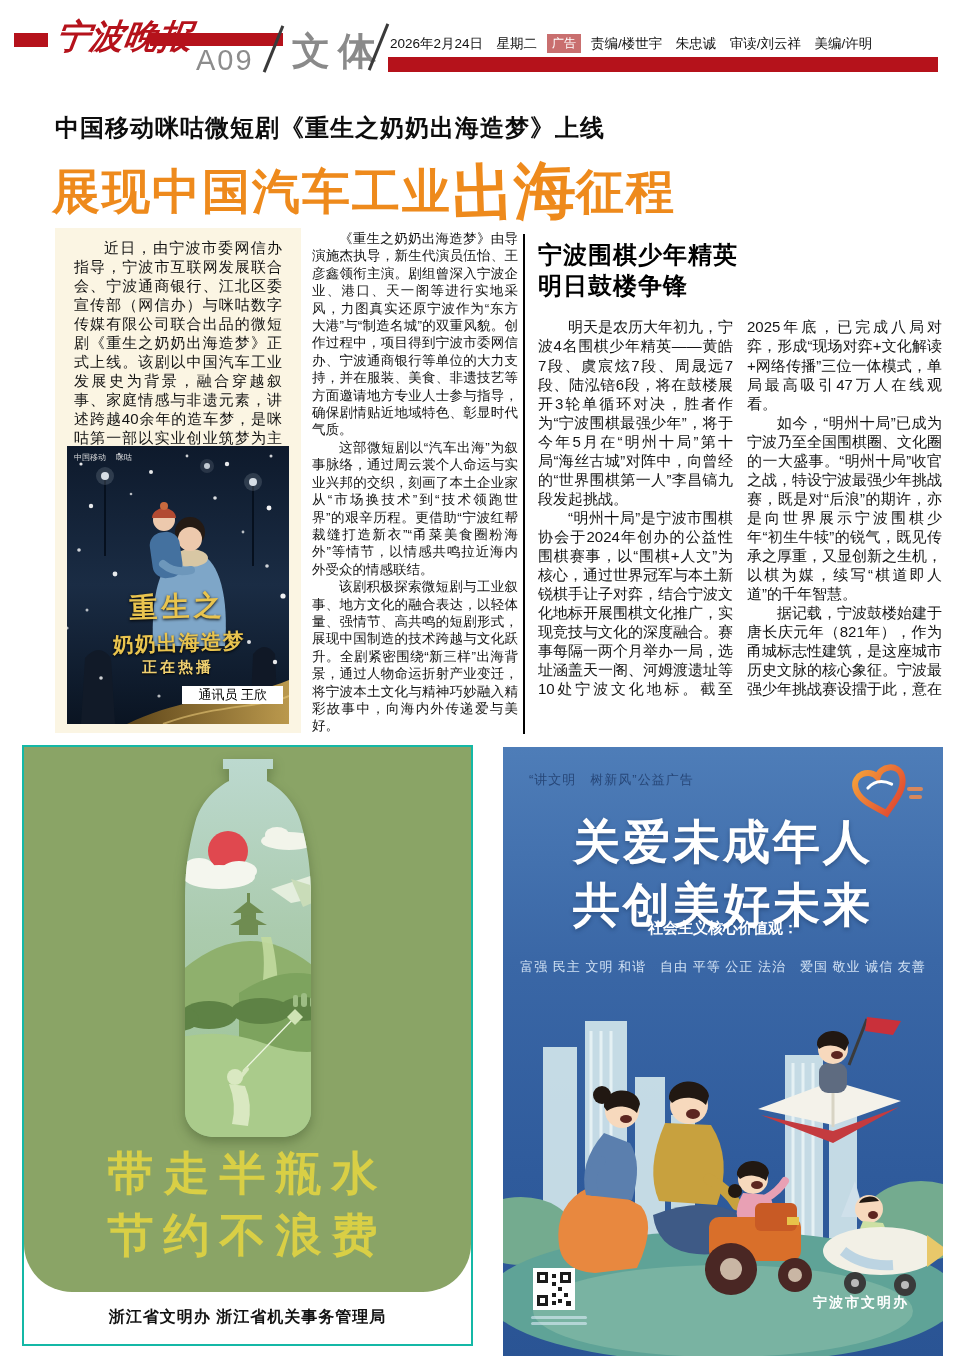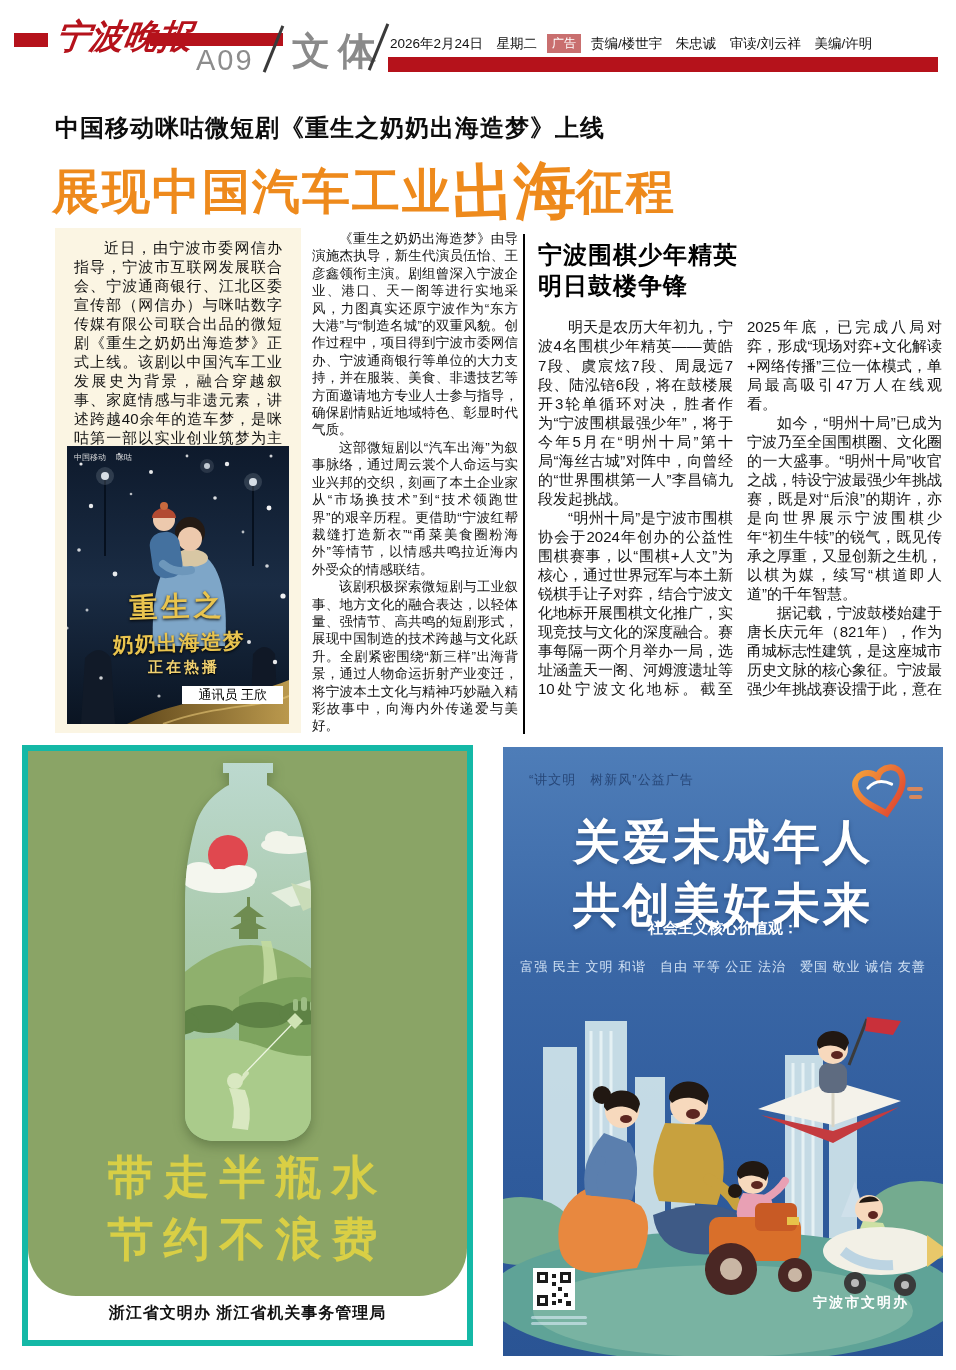--- a/index.html
+++ b/index.html
@@ -38,38 +38,38 @@
                 background:#0e1a2c;}
   .dp-svg{position:absolute;left:0;top:0;}
   .dp-logos{position:absolute;left:7px;top:6px;display:flex;gap:10px;color:#e8e8e8;
             font-size:8px;opacity:.9;}
   .dp-title{position:absolute;left:0;top:142px;width:100%;text-align:center;
             font-family:"DejaVu Serif",serif;font-weight:700;color:#e9c44f;
             text-shadow:0 1px 3px #000;transform:rotate(-2deg);}
   .dp-t1{display:block;font-size:28px;letter-spacing:4px;}
   .dp-t2{display:block;font-size:21px;margin-top:3px;letter-spacing:1px;}
   .dp-badge{position:absolute;left:0;top:212px;width:100%;text-align:center;color:#f0d070;
-            font-size:15px;font-weight:700;letter-spacing:3px;text-shadow:0 1px 2px #000;margin-left:6px;}
+            font-size:15px;font-weight:700;letter-spacing:3px;text-shadow:0 1px 2px #000;}
   .dp-caption{position:absolute;right:6px;bottom:20px;background:#fff;color:#000;
               font-size:13px;padding:0 16px;line-height:18px;}
   .col2{position:absolute;left:312px;top:230px;width:206px;height:502px;overflow:hidden;
         font-size:13.5px;line-height:1.29;text-align:justify;}
   .col2 p{margin:0;text-indent:2em;}
   .vline{position:absolute;left:523px;top:234px;width:2px;height:500px;background:#000;}
 
   
   .a2{position:absolute;left:538px;top:240px;width:404px;}
   .a2-title{font-size:24px;font-weight:800;line-height:1.28;color:#000;letter-spacing:1px;}
   .a2-cols{margin-top:16px;height:388px;overflow:hidden;column-count:2;column-gap:14px;
            font-size:15px;line-height:1.27;text-align:justify;}
   .a2-cols p{margin:0;text-indent:2em;}
 
   
   .ad-water{position:absolute;left:22px;top:745px;width:451px;height:601px;background:#fff;
-            border:6px solid #14b8a6;box-sizing:border-box;padding-left:41px;}
+            border:2px solid #14b8a6;box-sizing:border-box;padding-left:41px;}
   .aw-green{position:absolute;left:0;top:0;width:100%;height:545px;background:#8aa466;
             border-radius:0 0 48px 48px;overflow:hidden;}
   .aw-bottle{position:absolute;left:50%;top:12px;transform:translateX(-50%);
              filter:drop-shadow(0 5px 6px rgba(40,60,25,.35));}
   .aw-title{position:absolute;left:0;top:395px;width:100%;text-align:center;
             font-family:"DejaVu Serif",serif;font-weight:800;font-size:46px;letter-spacing:10px;
             color:#d9cf45;line-height:1.35;}
   .aw-sub{position:absolute;left:0;top:502px;width:100%;text-align:center;color:#fff;
           font-size:21px;letter-spacing:2px;}
   .aw-footer{position:absolute;left:0;bottom:16px;width:100%;text-align:center;color:#111;

